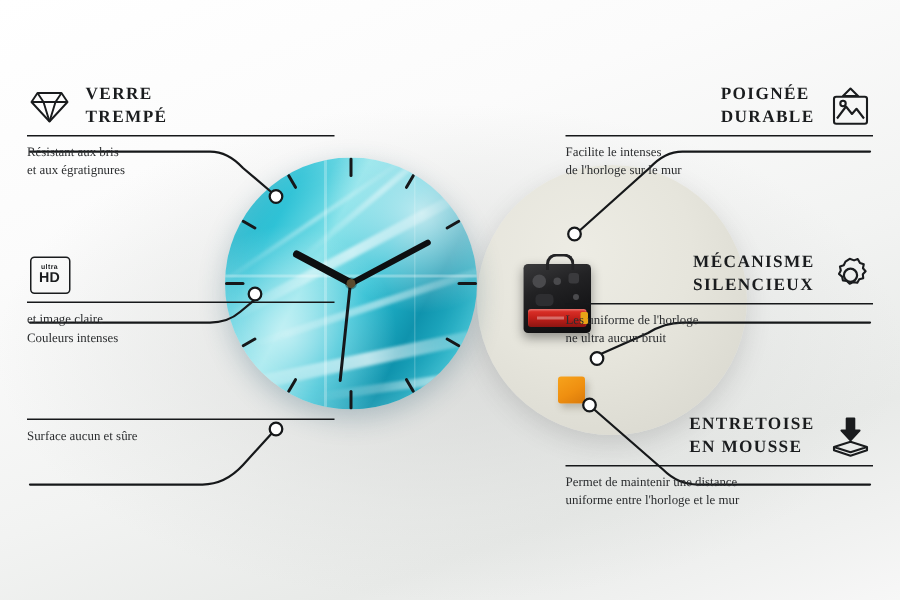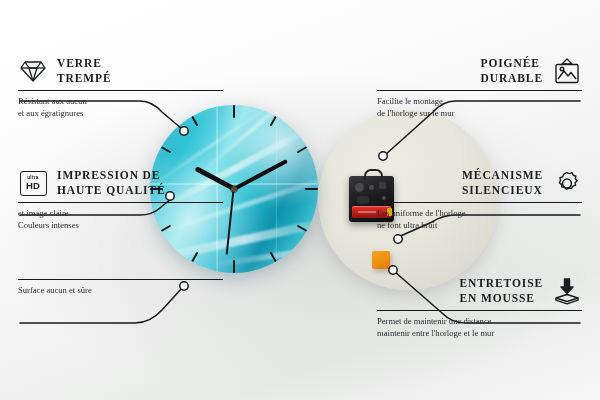--- a/index.html
+++ b/index.html
@@ -198,39 +198,33 @@
       </span>
       <div>
         <div class="ttl">
           <div>VERRE</div>
           <div>TREMPÉ</div>
         </div>
       </div>
     </div>
     <div class="rule"></div>
     <div class="sub">
-      <div>Résistant aux aucun</div>
+      <div>Résistant aux bris</div>
       <div>et aux égratignures</div>
     </div>
   </div>
 
   <div class="feat" id="f-impr">
     <div class="row">
       <span class="ic">
         <span class="hdbox">
           <span class="u">ultra</span>
           <span class="d">HD</span>
         </span>
       </span>
-      <div>
-        <div class="ttl">
-          <div>IMPRESSION DE</div>
-          <div>HAUTE QUALITÉ</div>
-        </div>
-      </div>
     </div>
     <div class="rule"></div>
     <div class="sub">
       <div>et image claire</div>
       <div>Couleurs intenses</div>
     </div>
   </div>
 
   <div class="feat" id="f-bords">
     <div class="rule"></div>
@@ -254,21 +248,21 @@
       </span>
       <div>
         <div class="ttl">
           <div>POIGNÉE</div>
           <div>DURABLE</div>
         </div>
       </div>
     </div>
     <div class="rule"></div>
     <div class="sub">
-      <div>Facilite le montage</div>
+      <div>Facilite le intenses</div>
       <div>de l'horloge sur le mur</div>
     </div>
   </div>
 
   <div class="feat right" id="f-meca">
     <div class="row">
       <span class="ic">
         <svg width="28" height="28" viewBox="0 0 28 28">
           <g fill="none" stroke="#1a1c1e" stroke-width="1.5" stroke-linejoin="round">
             <path d="M14,2.5 l3.1,1.1 2.6,-1.0 1.6,2.8 2.7,1.0 -0.6,2.8 1.9,2.1 -2.0,2.1 0.3,2.8 -2.8,0.8 -1.4,2.5 -2.8,-0.5 -2.6,1.2 -2.0,-2.0 -2.8,-0.3 -0.6,-2.8 -2.2,-1.8 1.3,-2.5 -0.6,-2.8 2.7,-0.9 1.2,-2.6z" transform="translate(0.3,1.2) scale(0.94)"></path>
@@ -279,21 +273,21 @@
       <div>
         <div class="ttl">
           <div>MÉCANISME</div>
           <div>SILENCIEUX</div>
         </div>
       </div>
     </div>
     <div class="rule"></div>
     <div class="sub">
       <div>Les uniforme de l'horloge</div>
-      <div>ne font ultra bruit</div>
+      <div>ne ultra aucun bruit</div>
     </div>
   </div>
 
   <div class="feat right" id="f-entr">
     <div class="row">
       <span class="ic">
         <svg width="28" height="28" viewBox="0 0 28 28">
           <g fill="none" stroke="#1a1c1e" stroke-width="1.4" stroke-linejoin="round">
             <path d="M11.5,2 h5 v8 h3.5 L14,16.5 L8,10 h3.5 Z" fill="#1a1c1e"></path>
             <path d="M14,17.5 L25,21 L14,24.5 L3,21 Z"></path>
@@ -304,17 +298,17 @@
       <div>
         <div class="ttl">
           <div>ENTRETOISE</div>
           <div>EN MOUSSE</div>
         </div>
       </div>
     </div>
     <div class="rule"></div>
     <div class="sub">
       <div>Permet de maintenir une distance</div>
-      <div>maintenir entre l'horloge et le mur</div>
+      <div>uniforme entre l'horloge et le mur</div>
     </div>
   </div>
 
 </div>
 
 </body></html>

